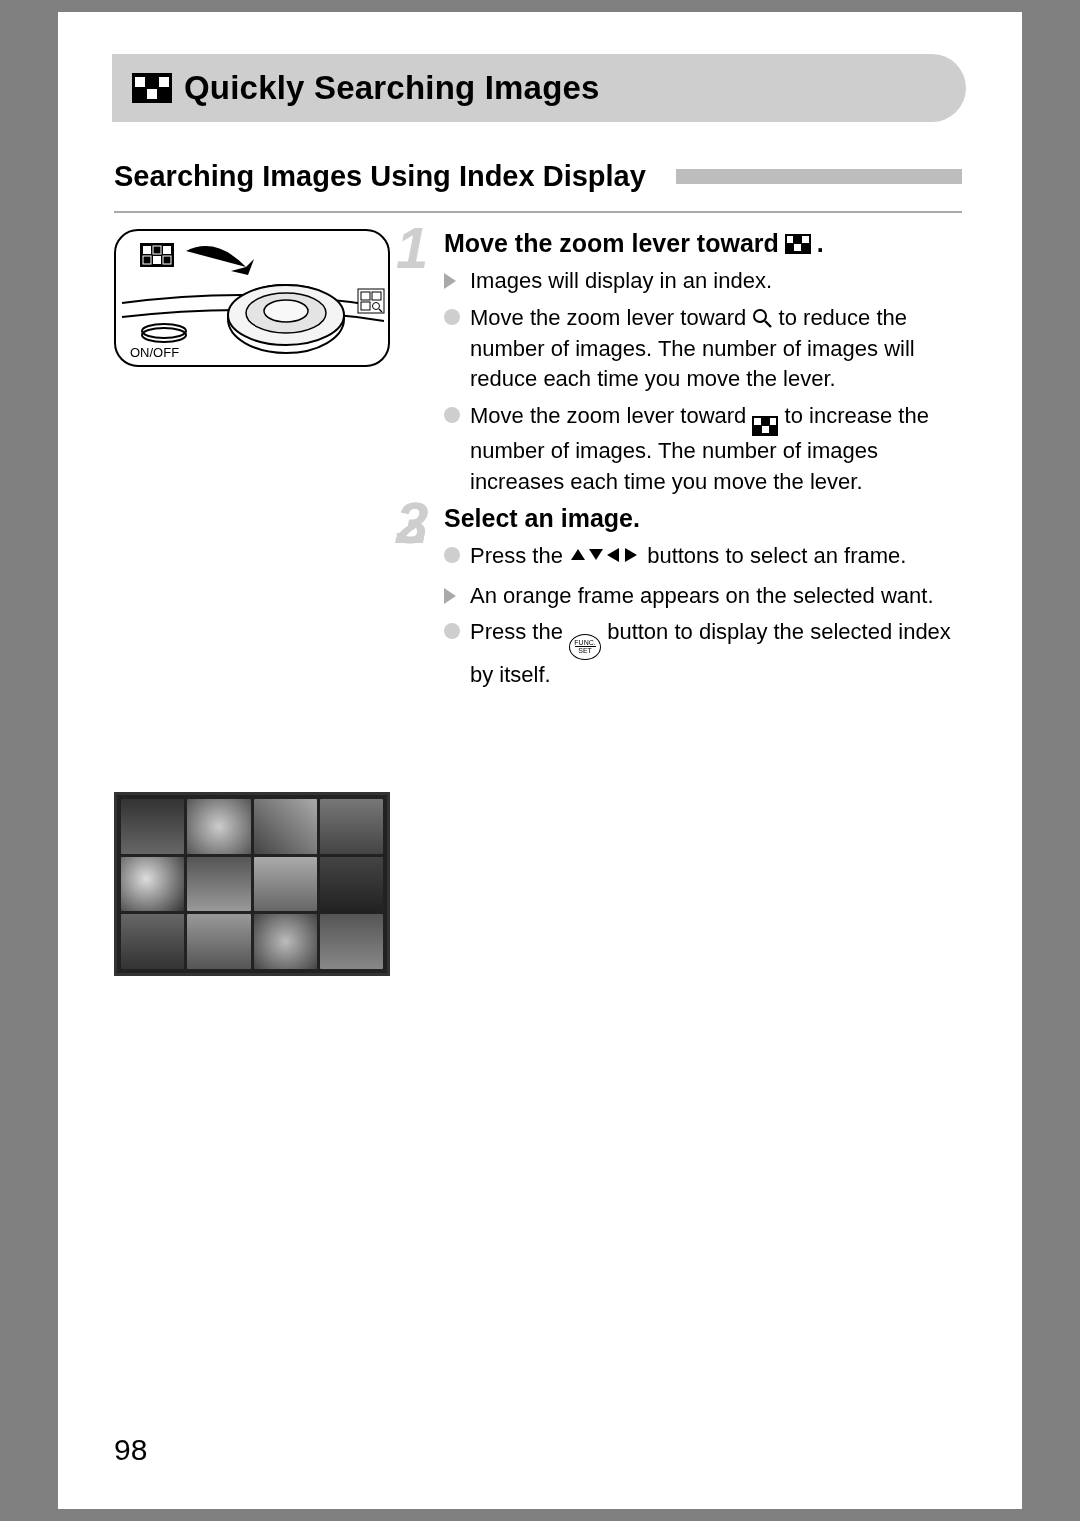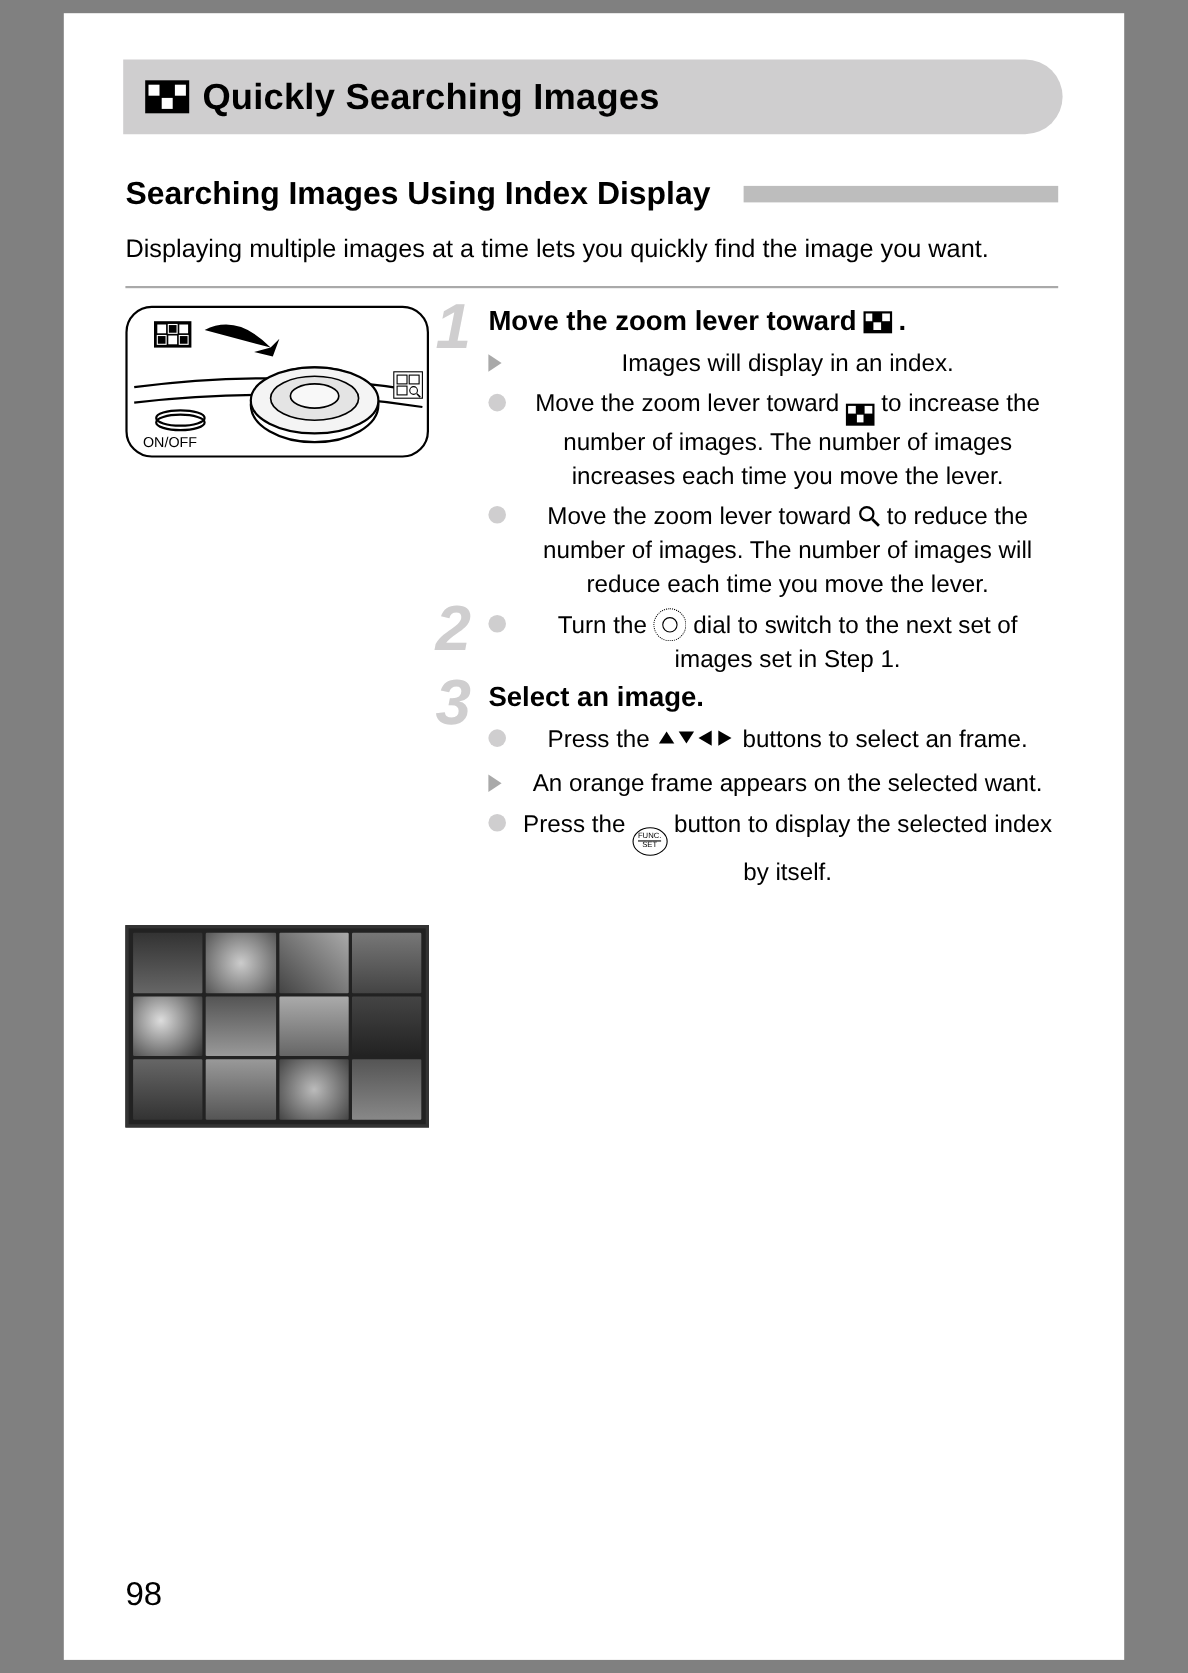--- a/index.html
+++ b/index.html
@@ -162,21 +162,20 @@
     gap: 6px;
     flex-wrap: wrap;
   }
   .step ul { list-style: none; }
   .step li {
     position: relative;
     font-size: 22px;
     line-height: 1.4;
     padding-left: 26px;
     margin-bottom: 6px;
-    text-align: center;
   }
   .step li .tri {
     position: absolute;
     left: 0;
     top: 7px;
     width: 0; height: 0;
     border-left: 12px solid #a9a9a9;
     border-top: 8px solid transparent;
     border-bottom: 8px solid transparent;
   }
@@ -274,21 +273,20 @@
         </span>
     </span>
     <h1>Quickly Searching Images</h1>
   </div>
 
   <div class="subhead">
     <h2>Searching Images Using Index Display</h2>
     <div class="rule"></div>
   </div>
 
-  <p class="intro">Displaying multiple images at a time lets you quickly find the image you want.</p>
 
   <hr class="sep">
 
   <div class="body">
 
     <div class="left-col">
       <div class="diagram">
         <svg viewBox="0 0 276 138" width="276" height="138">
           <rect x="24" y="12" width="34" height="24" fill="#000"></rect>
           <rect x="27" y="15" width="8" height="8" fill="#fff"></rect>
@@ -353,58 +351,50 @@
             <span>.</span>
         </h3>
         <ul>
           <li>
             <span class="tri"></span>
             <span>Images will display in an index.</span>
           </li>
           <li>
             <span class="dot"></span>
             <span>Move the zoom lever toward </span>
+            <span class="magnify">
+              <svg viewBox="0 0 20 20" width="20" height="20">
+                  <circle cx="8" cy="8" r="6" fill="none" stroke="#000" stroke-width="2"></circle>
+                  <line x1="13" y1="13" x2="19" y2="19" stroke="#000" stroke-width="2.4"></line>
+                </svg>
+            </span>
+            <span> to reduce the number of images. The number of images will reduce each time you move the lever.</span>
+          </li>
+          <li>
+            <span class="dot"></span>
+            <span>Move the zoom lever toward </span>
             <span class="inline-index">
               <span class="row">
                   <span class="sq"></span>
                   <span class="sq dark"></span>
                   <span class="sq"></span>
                 </span>
               <span class="row">
                   <span class="sq dark"></span>
                   <span class="sq"></span>
                   <span class="sq dark"></span>
                 </span>
             </span>
             <span> to increase the number of images. The number of images increases each time you move the lever.</span>
           </li>
-          <li>
-            <span class="dot"></span>
-            <span>Move the zoom lever toward </span>
-            <span class="magnify">
-              <svg viewBox="0 0 20 20" width="20" height="20">
-                  <circle cx="8" cy="8" r="6" fill="none" stroke="#000" stroke-width="2"></circle>
-                  <line x1="13" y1="13" x2="19" y2="19" stroke="#000" stroke-width="2.4"></line>
-                </svg>
-            </span>
-            <span> to reduce the number of images. The number of images will reduce each time you move the lever.</span>
-          </li>
         </ul>
       </div>
 
       <div class="step">
         <div class="step-num">2</div>
-        <ul>
-          <li>
-            <span class="dot"></span>
-            <span>Turn the </span>
-            <span class="dial-icon"></span>
-            <span> dial to switch to the next set of images set in Step 1.</span>
-          </li>
-        </ul>
       </div>
 
       <div class="step">
         <div class="step-num">3</div>
         <h3>Select an image.</h3>
         <ul>
           <li>
             <span class="dot"></span>
             <span>Press the </span>
             <span class="arrows-icon">

